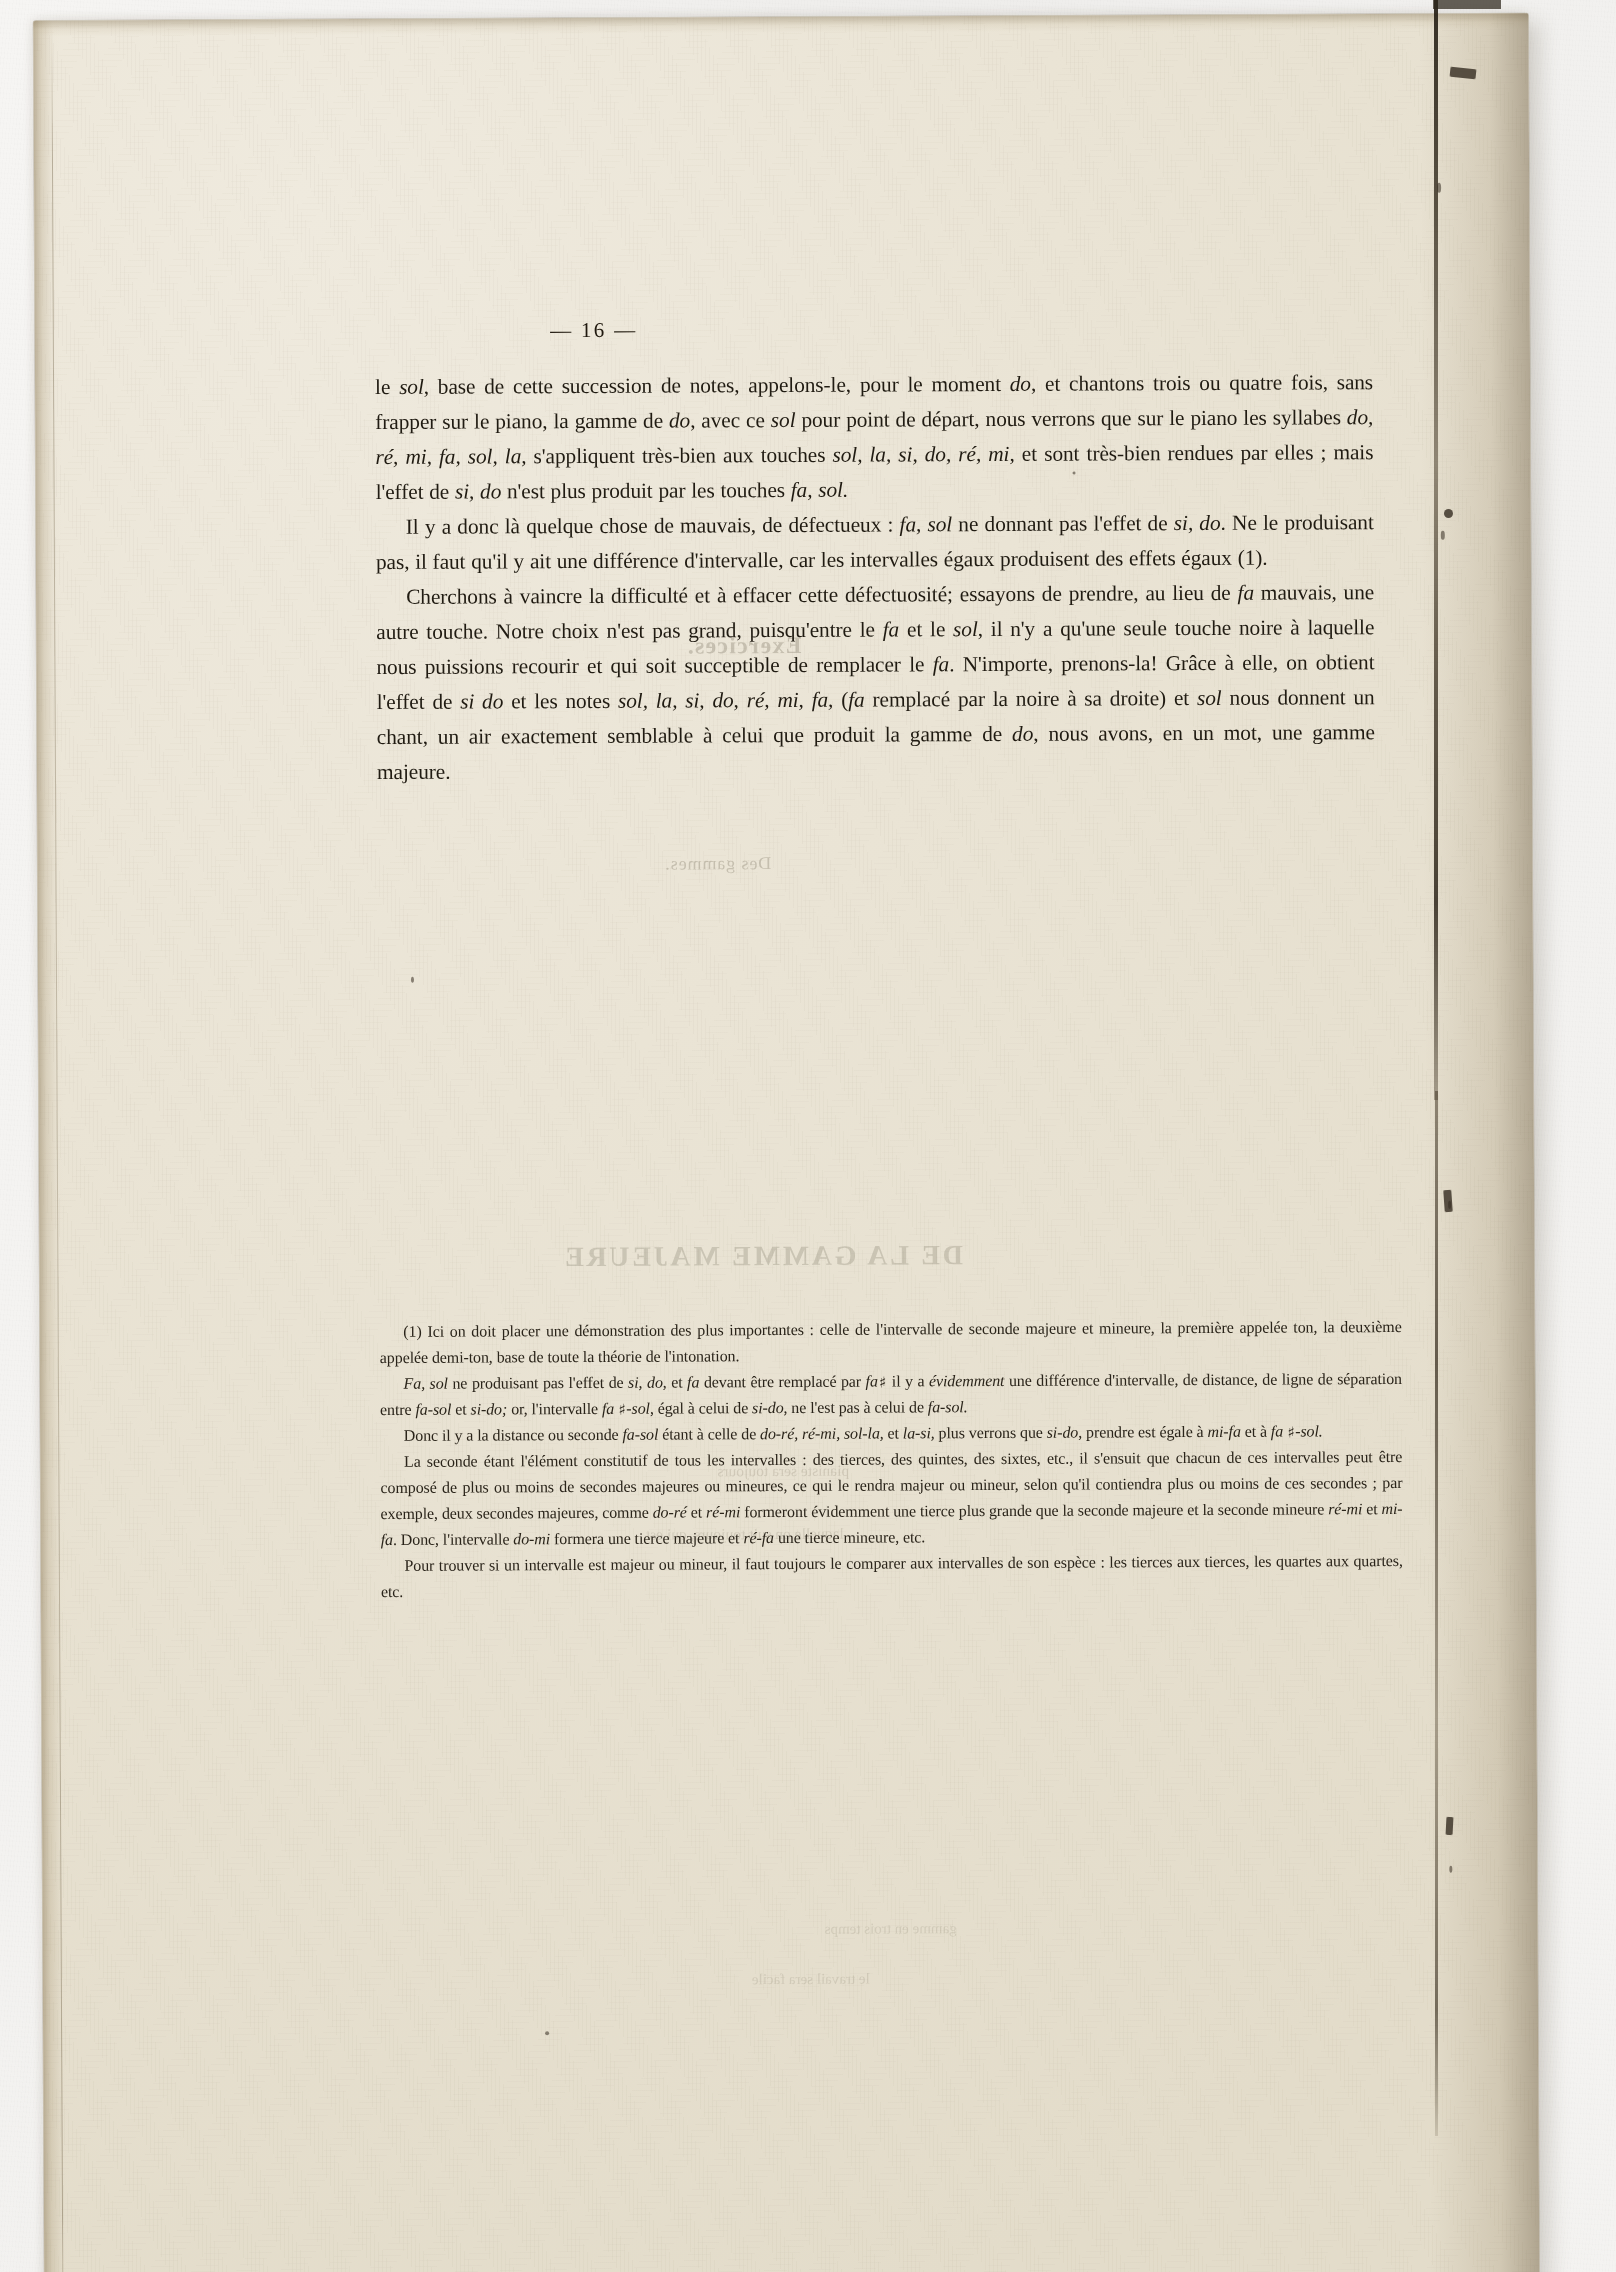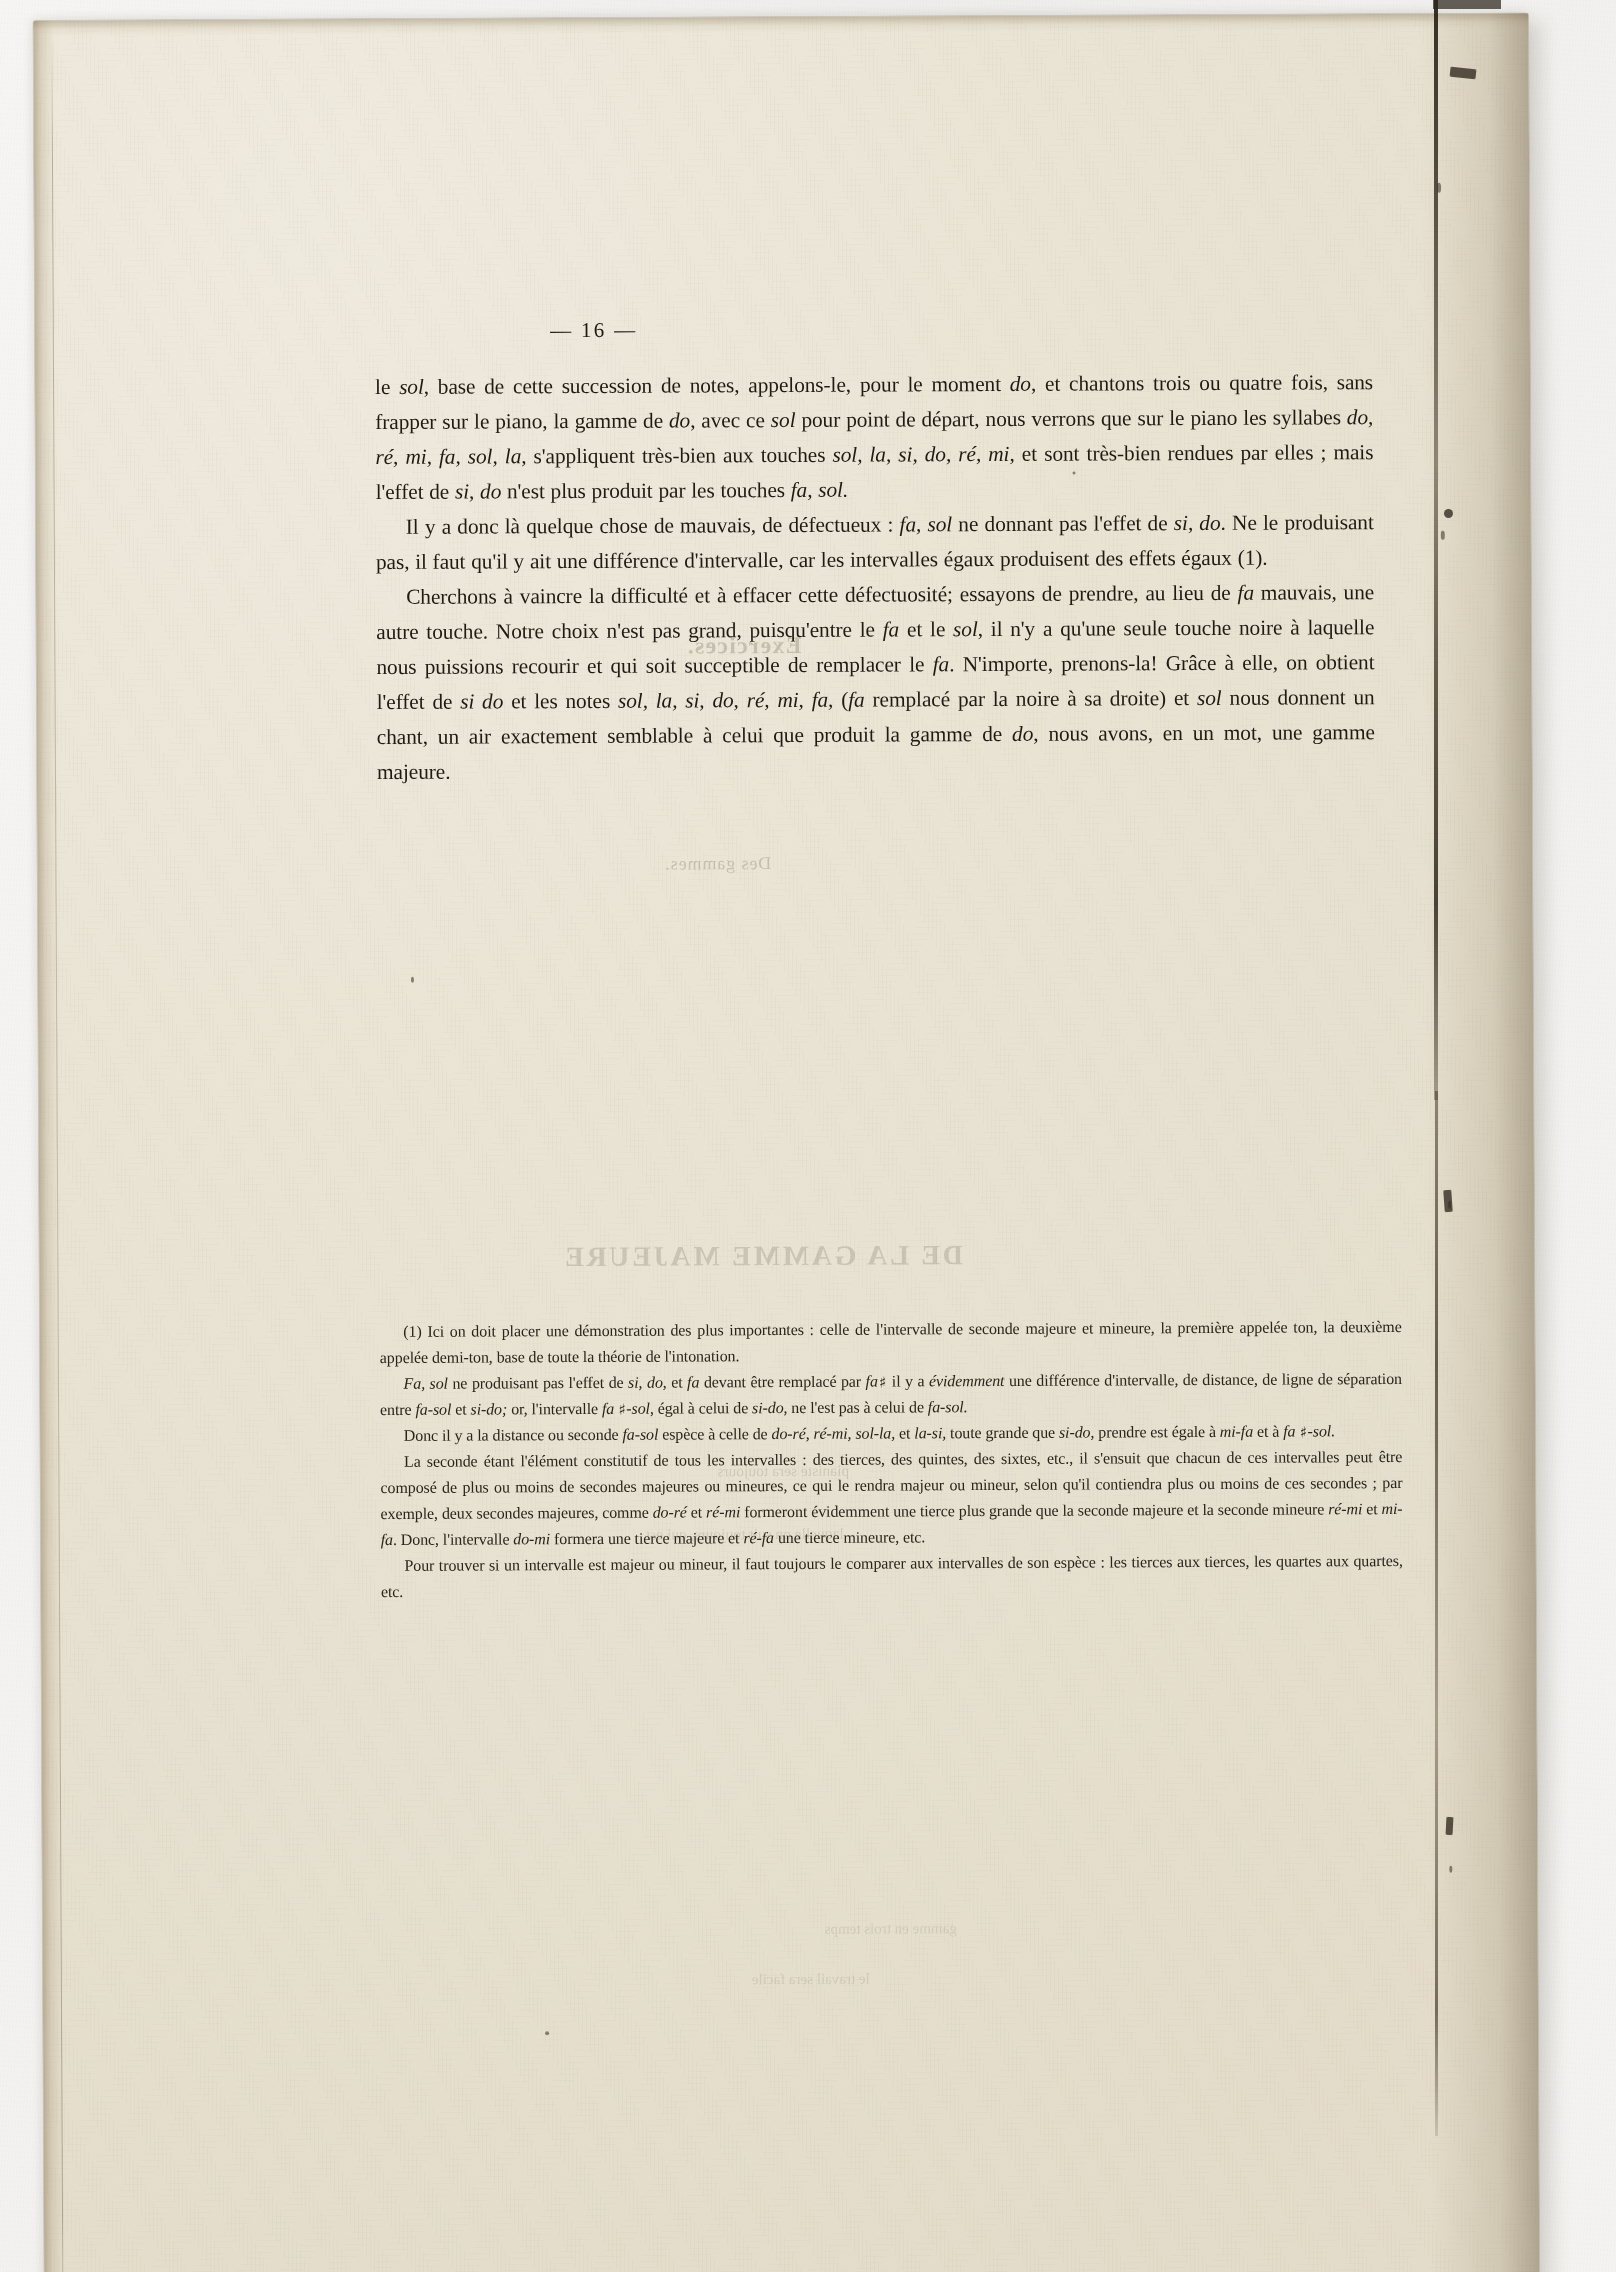--- a/index.html
+++ b/index.html
@@ -252,21 +252,21 @@
 
   <div id="body-text">
       <p><span>le </span><i>sol</i><span>, base de cette succession de notes, appelons-le, pour le moment </span><i>do</i><span>, et chantons trois ou quatre fois, sans frapper sur le piano, la gamme de </span><i>do</i><span>, avec ce </span><i>sol</i><span> pour point de départ, nous verrons que sur le piano les syllabes </span><i>do, ré, mi, fa, sol, la,</i><span> s'appliquent très-bien aux touches </span><i>sol, la, si, do, ré, mi,</i><span> et sont très-bien rendues par elles ; mais l'effet de </span><i>si, do</i><span> n'est plus produit par les touches </span><i>fa, sol.</i></p>
       <p class="indent"><span>Il y a donc là quelque chose de mauvais, de défectueux : </span><i>fa, sol</i><span> ne donnant pas l'effet de </span><i>si, do</i><span>. Ne le produisant pas, il faut qu'il y ait une différence d'intervalle, car les intervalles égaux produisent des effets égaux (1).</span></p>
       <p class="indent"><span>Cherchons à vaincre la difficulté et à effacer cette défectuosité; essayons de prendre, au lieu de </span><i>fa</i><span> mauvais, une autre touche. Notre choix n'est pas grand, puisqu'entre le </span><i>fa</i><span> et le </span><i>sol</i><span>, il n'y a qu'une seule touche noire à laquelle nous puissions recourir et qui soit succeptible de remplacer le </span><i>fa</i><span>. N'importe, prenons-la! Grâce à elle, on obtient l'effet de </span><i>si do</i><span> et les notes </span><i>sol, la, si, do, ré, mi, fa,</i><span> (</span><i>fa</i><span> remplacé par la noire à sa droite) et </span><i>sol</i><span> nous donnent un chant, un air exactement semblable à celui que produit la gamme de </span><i>do</i><span>, nous avons, en un mot, une gamme majeure.</span></p>
     </div>
 
   <div id="footnote">
       <p class="indent"><span>(1) Ici on doit placer une démonstration des plus importantes : celle de l'intervalle de seconde majeure et mineure, la première appelée ton, la deuxième appelée demi-ton, base de toute la théorie de l'intonation.</span></p>
       <p class="indent"><i>Fa, sol</i><span> ne produisant pas l'effet de </span><i>si, do</i><span>, et </span><i>fa</i><span> devant être remplacé par </span><i>fa</i><span class="sharp">♯</span><span> il y a </span><i>évidemment</i><span> une différence d'intervalle, de distance, de ligne de séparation entre </span><i>fa-sol</i><span> et </span><i>si-do;</i><span> or, l'intervalle </span><i>fa </i><span class="sharp">♯</span><i>-sol</i><span>, égal à celui de </span><i>si-do</i><span>, ne l'est pas à celui de </span><i>fa-sol.</i></p>
-      <p class="indent"><span>Donc il y a la distance ou seconde </span><i>fa-sol</i><span> espèce à celle de </span><i>do-ré, ré-mi, sol-la,</i><span> et </span><i>la-si,</i><span> toute grande que </span><i>si-do</i><span>, prendre est égale à </span><i>mi-fa</i><span> et à </span><i>fa </i><span class="sharp">♯</span><i>-sol.</i></p>
+      <p class="indent"><span>Donc il y a la distance ou seconde </span><i>fa-sol</i><span> étant à celle de </span><i>do-ré, ré-mi, sol-la,</i><span> et </span><i>la-si,</i><span> plus verrons que </span><i>si-do</i><span>, prendre est égale à </span><i>mi-fa</i><span> et à </span><i>fa </i><span class="sharp">♯</span><i>-sol.</i></p>
       <p class="indent"><span>La seconde étant l'élément constitutif de tous les intervalles : des tierces, des quintes, des sixtes, etc., il s'ensuit que chacun de ces intervalles peut être composé de plus ou moins de secondes majeures ou mineures, ce qui le rendra majeur ou mineur, selon qu'il contiendra plus ou moins de ces secondes ; par exemple, deux secondes majeures, comme </span><i>do-ré</i><span> et </span><i>ré-mi</i><span> formeront évidemment une tierce plus grande que la seconde majeure et la seconde mineure </span><i>ré-mi</i><span> et </span><i>mi-fa</i><span>. Donc, l'intervalle </span><i>do-mi</i><span> formera une tierce majeure et </span><i>ré-fa</i><span> une tierce mineure, etc.</span></p>
       <p class="indent"><span>Pour trouver si un intervalle est majeur ou mineur, il faut toujours le comparer aux intervalles de son espèce : les tierces aux tierces, les quartes aux quartes, etc.</span></p>
     </div>
 
   <span class="speck" id="edge-dot-1"></span>
   <span class="speck" id="edge-dot-2"></span>
   <span class="speck" id="edge-dot-3"></span>
   <span class="speck" id="edge-dot-4"></span>
   <span class="speck" id="mid-dot-1"></span>
   <span class="speck" id="mid-dot-2"></span>

